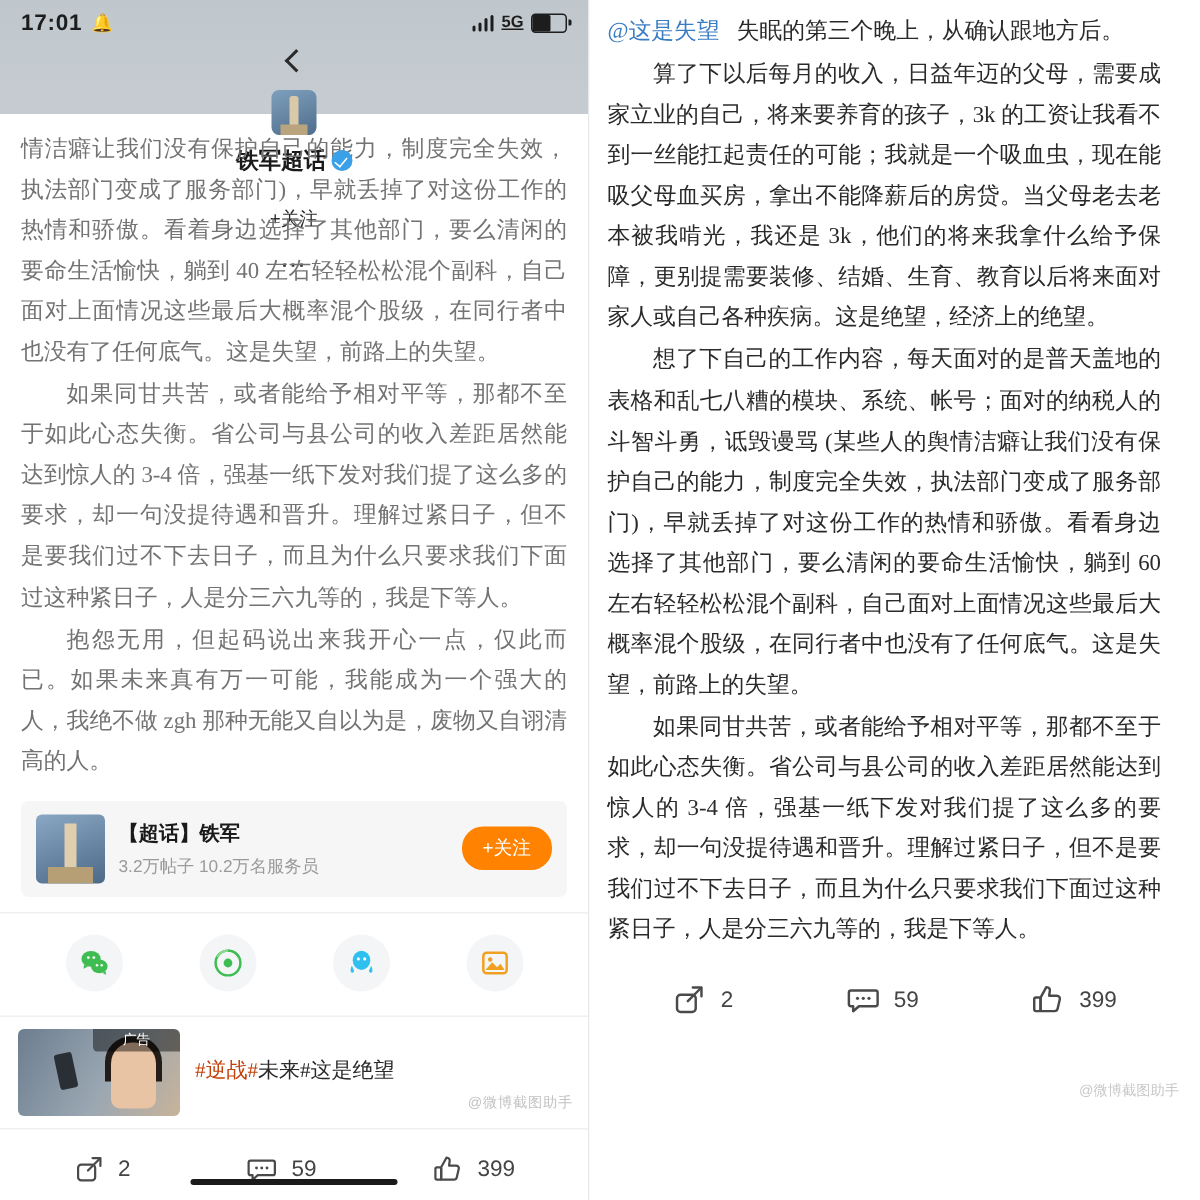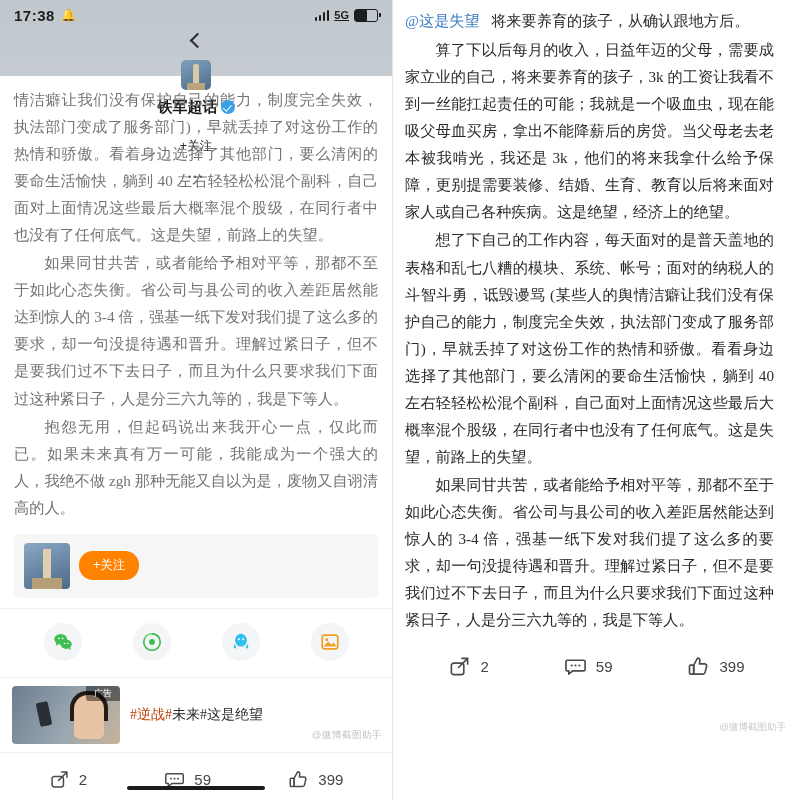--- a/index.html
+++ b/index.html
@@ -319,21 +319,21 @@
     border-radius: 2px;
     background: #2a2f35;
     transform: rotate(-12deg);
   }
   .ad-tag {
     position: absolute;
     right: 0; top: 0;
     background: rgba(0,0,0,0.45);
     color: #fff;
     font-size: 9px;
-    padding: 1px 8px;
+    padding: 1px 20px;
     border-radius: 0 0 0 3px;
     text-align: right;
   }
   .ad-text {
     flex: 1;
     display: flex;
     align-items: center;
     font-size: 14px;
     color: #2a2a2a;
     font-family: "Liberation Serif", serif;
@@ -428,21 +428,21 @@
 </head>
 <body>
 
 <div class="screen">
 
   <div class="left-pane">
 
     <div class="phone-top">
 
       <div class="status-bar">
-        <span class="status-time">17:38</span>
+        <span class="status-time">17:01</span>
         <span class="status-bell">🔔</span>
         <span class="status-spacer"></span>
         <span class="status-right">
           <span class="sig-bars">
               <i></i>
               <i></i>
               <i></i>
               <i></i>
             </span>
           <span class="net-label">5G</span>
@@ -463,20 +463,24 @@
     </div>
 
     <div class="post-body">
       <p>情洁癖让我们没有保护自己的能力，制度完全失效，执法部门变成了服务部门)，早就丢掉了对这份工作的热情和骄傲。看着身边选择了其他部门，要么清闲的要命生活愉快，躺到 40 左右轻轻松松混个副科，自己面对上面情况这些最后大概率混个股级，在同行者中也没有了任何底气。这是失望，前路上的失望。</p>
       <p class="ind">如果同甘共苦，或者能给予相对平等，那都不至于如此心态失衡。省公司与县公司的收入差距居然能达到惊人的 3-4 倍，强基一纸下发对我们提了这么多的要求，却一句没提待遇和晋升。理解过紧日子，但不是要我们过不下去日子，而且为什么只要求我们下面过这种紧日子，人是分三六九等的，我是下等人。</p>
       <p class="ind">抱怨无用，但起码说出来我开心一点，仅此而已。如果未来真有万一可能，我能成为一个强大的人，我绝不做 zgh 那种无能又自以为是，废物又自诩清高的人。</p>
     </div>
 
     <div class="card-ref">
       <span class="card-thumb"></span>
+      <span class="card-txt">
+        <span class="card-title" style="display:block">【超话】铁军</span>
+        <span class="card-sub" style="display:block">3.2万帖子 10.2万名服务员</span>
+      </span>
       <button class="follow-btn-card">+关注</button>
     </div>
 
     <div class="share-row">
       <span class="share-ico">
         <svg width="22" height="22" viewBox="0 0 24 24">
             <ellipse cx="9.5" cy="9" rx="7" ry="5.8" fill="#3fbd53"></ellipse>
             <path d="M4.5 13 L4 16.2 L7.2 14.6 Z" fill="#3fbd53"></path>
             <ellipse cx="15.5" cy="14.5" rx="6" ry="5" fill="#3fbd53"></ellipse>
             <path d="M20 18 L20.5 20.6 L17.8 19.3 Z" fill="#3fbd53"></path>
@@ -553,26 +557,26 @@
     </div>
 
     <div class="watermark wm-left">@微博截图助手</div>
     <div class="home-indicator"></div>
   </div>
 
   <div class="right-pane">
 
     <div class="r-head">
       <span class="at">@这是失望</span>
-      &nbsp;&nbsp;<span>将来要养育的孩子，从确认跟地方后。</span>
+      &nbsp;&nbsp;<span>失眠的第三个晚上，从确认跟地方后。</span>
     </div>
 
     <div class="r-body">
       <p>算了下以后每月的收入，日益年迈的父母，需要成家立业的自己，将来要养育的孩子，3k 的工资让我看不到一丝能扛起责任的可能；我就是一个吸血虫，现在能吸父母血买房，拿出不能降薪后的房贷。当父母老去老本被我啃光，我还是 3k，他们的将来我拿什么给予保障，更别提需要装修、结婚、生育、教育以后将来面对家人或自己各种疾病。这是绝望，经济上的绝望。</p>
-      <p>想了下自己的工作内容，每天面对的是普天盖地的表格和乱七八糟的模块、系统、帐号；面对的纳税人的斗智斗勇，诋毁谩骂 (某些人的舆情洁癖让我们没有保护自己的能力，制度完全失效，执法部门变成了服务部门)，早就丢掉了对这份工作的热情和骄傲。看看身边选择了其他部门，要么清闲的要命生活愉快，躺到 40 左右轻轻松松混个副科，自己面对上面情况这些最后大概率混个股级，在同行者中也没有了任何底气。这是失望，前路上的失望。</p>
+      <p>想了下自己的工作内容，每天面对的是普天盖地的表格和乱七八糟的模块、系统、帐号；面对的纳税人的斗智斗勇，诋毁谩骂 (某些人的舆情洁癖让我们没有保护自己的能力，制度完全失效，执法部门变成了服务部门)，早就丢掉了对这份工作的热情和骄傲。看看身边选择了其他部门，要么清闲的要命生活愉快，躺到 60 左右轻轻松松混个副科，自己面对上面情况这些最后大概率混个股级，在同行者中也没有了任何底气。这是失望，前路上的失望。</p>
       <p>如果同甘共苦，或者能给予相对平等，那都不至于如此心态失衡。省公司与县公司的收入差距居然能达到惊人的 3-4 倍，强基一纸下发对我们提了这么多的要求，却一句没提待遇和晋升。理解过紧日子，但不是要我们过不下去日子，而且为什么只要求我们下面过这种紧日子，人是分三六九等的，我是下等人。</p>
     </div>
 
     <div class="r-action-bar">
       <span class="act">
         <svg width="23" height="23" viewBox="0 0 24 24">
             <rect x="3.5" y="8.5" width="13" height="12" rx="2.5" fill="none" stroke="#4a4a4a" stroke-width="1.7"></rect>
             <path d="M11 13 L20 4" stroke="#4a4a4a" stroke-width="1.7" fill="none" stroke-linecap="round"></path>
             <path d="M14.5 3.5 L20.5 3.5 L20.5 9.5" stroke="#4a4a4a" stroke-width="1.7" fill="none" stroke-linecap="round" stroke-linejoin="round"></path>
           </svg>

